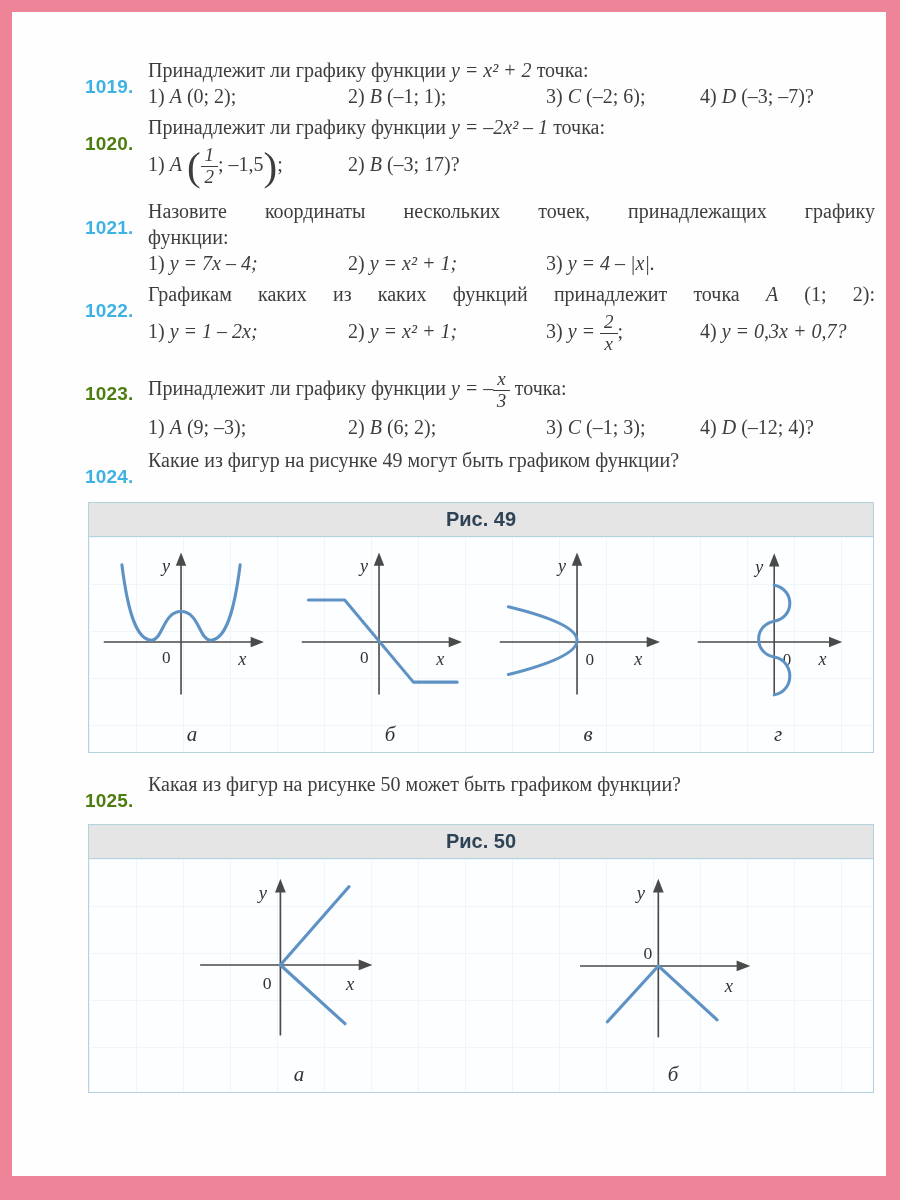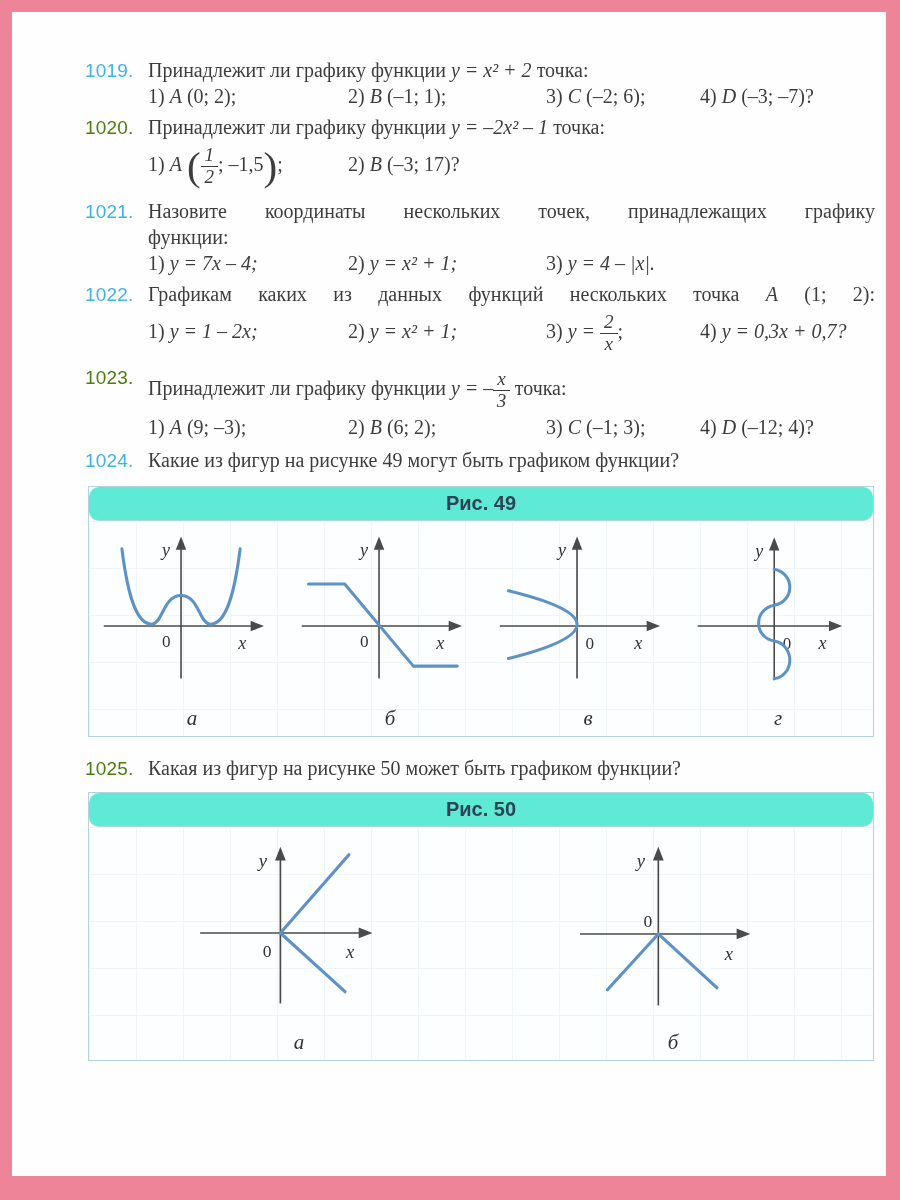--- a/index.html
+++ b/index.html
@@ -3,42 +3,42 @@
 <meta charset="utf-8">
 <style>
   html,body{margin:0;padding:0;width:900px;height:1200px;overflow:hidden;}
   body{background:#ee8497;font-family:"Liberation Serif",serif;}
   .sheet{position:absolute;top:12px;left:12px;right:14px;bottom:24px;background:#fefefe;}
   .content{box-sizing:border-box;height:100%;padding:42px 11px 0 73px;
            font-size:20px;line-height:26px;color:#3d3d3d;overflow:hidden;}
   .intro{margin-left:63px;}
   .jline{text-align:justify;text-align-last:justify;}
   .ex{display:flex;align-items:flex-start;}
-  .num{width:63px;flex:none;font-family:"Liberation Sans",sans-serif;font-weight:400;
-       font-size:19px;letter-spacing:.2px;padding-top:1px;}
+  .num{width:63px;flex:none;font-family:"Liberation Sans",sans-serif;font-weight:700;
+       font-size:19px;letter-spacing:.2px;padding-top:1px;margin-top:16px;}
   .blue{color:#3fb2e4;} .green{color:#4d7c0f;}
   .exbody{flex:1;min-width:0;}
   .m{font-style:italic;}
   .opts{display:flex;align-items:baseline;}
   .c1{width:200px;flex:none;} .c2{width:198px;flex:none;} .c3{width:154px;flex:none;}
   .tall{margin:5px 0 3px;}
   .frac{display:inline-block;vertical-align:-0.62em;text-align:center;line-height:1.08;
         font-size:19px;font-style:italic;}
   .frac .fn{display:block;padding:0 4px;border-bottom:1.4px solid #3c3c3c;}
   .frac .fd{display:block;}
   .bp{font-size:205%;font-weight:400;vertical-align:middle;line-height:.9;font-style:normal;}
   .ex1019{margin-top:3px;} .ex1020{margin-top:5px;} .ex1021{margin-top:8px;}
   .ex1022{margin-top:5px;} .ex1023{margin-top:7px;} .ex1024{margin-top:7px;}
   .ex1025{margin-top:18px;}
   .figbox{margin-left:3px;width:786px;border:1.5px solid #b5d3de;box-sizing:border-box;
           background:#fcfeff;}
   .figbox.f49{margin-top:12px;} .figbox.f50{margin-top:10px;}
-  .fighead{height:33px;line-height:33px;text-align:center;background:#5eead4;
+  .fighead{height:33px;line-height:33px;text-align:center;background:#e5e5e5;
            border-bottom:1.5px solid #b5d3de;font-family:"Liberation Sans",sans-serif;
-           font-weight:700;font-size:20px;color:#2e4356;border-radius:10px;}
+           font-weight:700;font-size:20px;color:#2e4356;}
   .figbody{background:
       linear-gradient(#eef6f9 1px,transparent 1px) 0 0/47px 47px,
       linear-gradient(90deg,#eef6f9 1px,transparent 1px) 0 0/47px 47px,#fcfeff;
       display:flex;padding:12px 10px 6px;}
   .f49 .figbody{justify-content:space-between;}
   .gcell{text-align:center;line-height:1;}
   .glabel{font-style:italic;font-size:21px;color:#333;margin-top:2px;line-height:24px;}
   .g50a{margin-left:85px;} .g50b{margin-left:auto;margin-right:75px;}
   .ax{stroke:#4a4a4a;stroke-width:1.7;} .ah{fill:#4a4a4a;}
   .cv{stroke:#5e92c4;stroke-width:3.2;fill:none;stroke-linecap:round;stroke-linejoin:round;}
@@ -87,21 +87,21 @@
         <div class="c1"><span>1) </span><span class="m">y = 7x – 4;</span></div>
         <div class="c2"><span>2) </span><span class="m">y = x² + 1;</span></div>
         <div><span>3) </span><span class="m">y = 4 – |x|.</span></div>
       </div>
     </div>
   </div>
 
   <div class="ex ex1022">
     <div class="num blue">1022.</div>
     <div class="exbody">
-      <div class="stmt jline"><span>Графикам каких из данных функций нескольких точка </span><span class="m">A</span><span> (1; 2):</span></div>
+      <div class="stmt jline"><span>Графикам каких из каких функций принадлежит точка </span><span class="m">A</span><span> (1; 2):</span></div>
       <div class="opts tall">
         <div class="c1"><span>1) </span><span class="m">y = 1 – 2x;</span></div>
         <div class="c2"><span>2) </span><span class="m">y = x² + 1;</span></div>
         <div class="c3"><span>3) </span><span class="m">y = </span><span class="frac"><span class="fn">2</span><span class="fd">x</span></span><span>;</span></div>
         <div><span>4) </span><span class="m">y = 0,3x + 0,7?</span></div>
       </div>
     </div>
   </div>
 
   <div class="ex ex1023">

